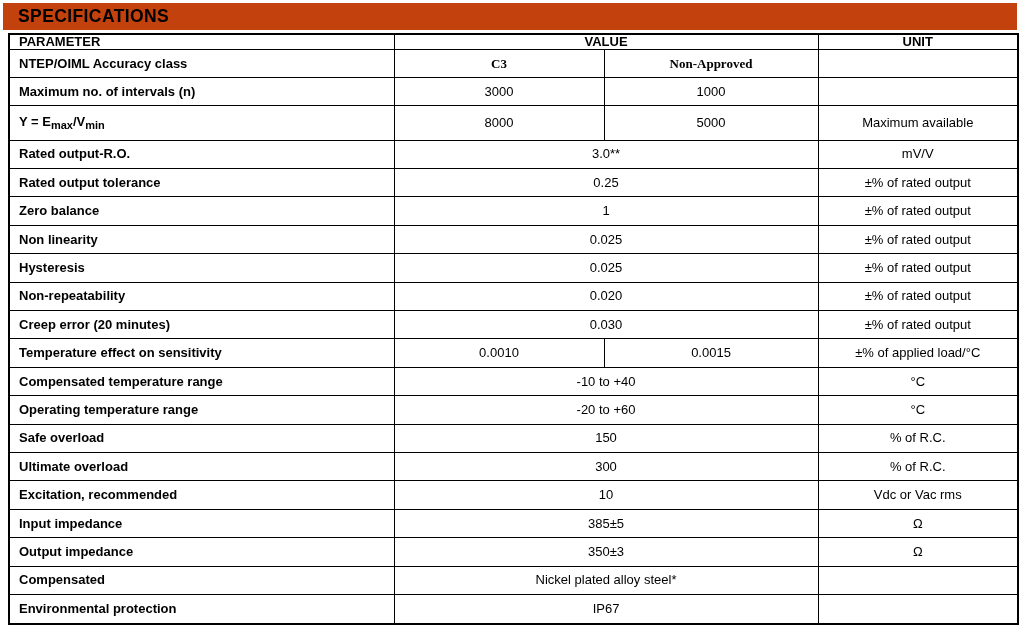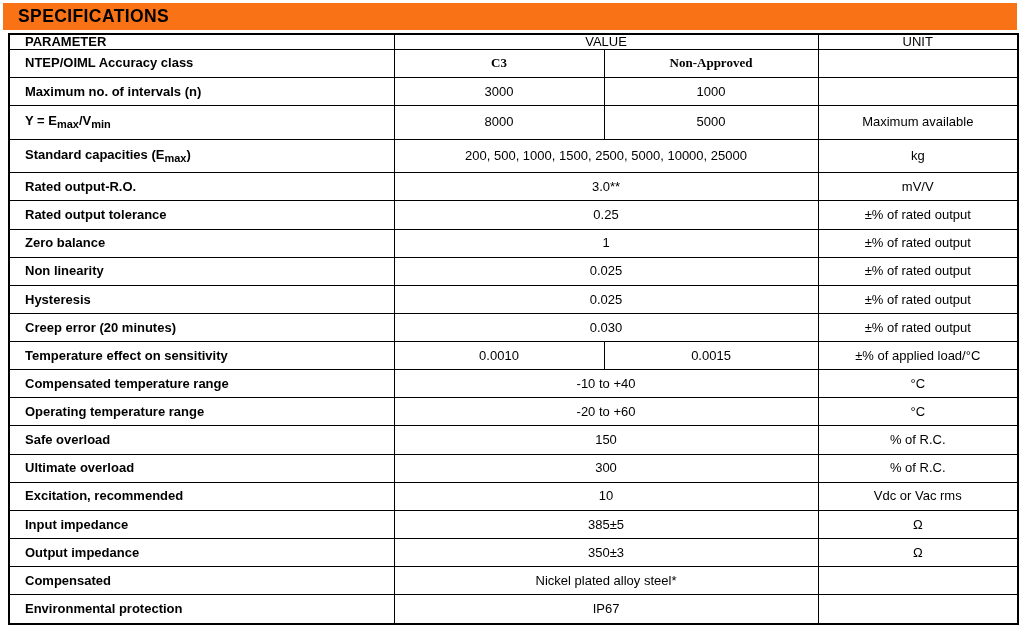--- a/index.html
+++ b/index.html
@@ -31,36 +31,36 @@
   }
   .spec th,.spec td{
     border:1px solid #000;
     padding:0 2px;
     text-align:center;
     vertical-align:middle;
     line-height:1.05;
     overflow:hidden;
     white-space:nowrap;
   }
-  .spec th{font-weight:normal;}
+  .spec th{font-weight:bold;}
   .spec .param{
     text-align:left;
-    padding-left:15px;
+    padding-left:9px;
     font-weight:bold;
   }
   .spec td.bold{font-weight:bold;font-family:Liberation Serif, serif;}
   .spec sub{
     font-size:11px;
     vertical-align:-3px;
   }
 </style>
 </head>
 <body>
 
-<div class="titlebar" style="background: #f97316;">
+<div class="titlebar" style="background: #c2410c;">
   <span class="title">SPECIFICATIONS</span>
 </div>
 
 <table class="spec">
   <colgroup>
     <col style="width:385px">
     <col style="width:210px">
     <col style="width:214px">
     <col style="width:200px">
   </colgroup>
@@ -84,25 +84,20 @@
         <td>1000</td>
         <td></td>
       </tr>
       <tr>
         <td class="param">Y = E<sub>max</sub>/V<sub>min</sub></td>
         <td>8000</td>
         <td>5000</td>
         <td>Maximum available</td>
       </tr>
       <tr>
-        <td class="param">Standard capacities (E<sub>max</sub>)</td>
-        <td colspan="2">200, 500, 1000, 1500, 2500, 5000, 10000, 25000</td>
-        <td>kg</td>
-      </tr>
-      <tr>
         <td class="param">Rated output-R.O.</td>
         <td colspan="2">3.0**</td>
         <td>mV/V</td>
       </tr>
       <tr>
         <td class="param">Rated output tolerance</td>
         <td colspan="2">0.25</td>
         <td>±% of rated output</td>
       </tr>
       <tr>
@@ -111,20 +106,25 @@
         <td>±% of rated output</td>
       </tr>
       <tr>
         <td class="param">Non linearity</td>
         <td colspan="2">0.025</td>
         <td>±% of rated output</td>
       </tr>
       <tr>
         <td class="param">Hysteresis</td>
         <td colspan="2">0.025</td>
+        <td>±% of rated output</td>
+      </tr>
+      <tr>
+        <td class="param">Non-repeatability</td>
+        <td colspan="2">0.020</td>
         <td>±% of rated output</td>
       </tr>
       <tr>
         <td class="param">Creep error (20 minutes)</td>
         <td colspan="2">0.030</td>
         <td>±% of rated output</td>
       </tr>
       <tr>
         <td class="param">Temperature effect on sensitivity</td>
         <td>0.0010</td>

